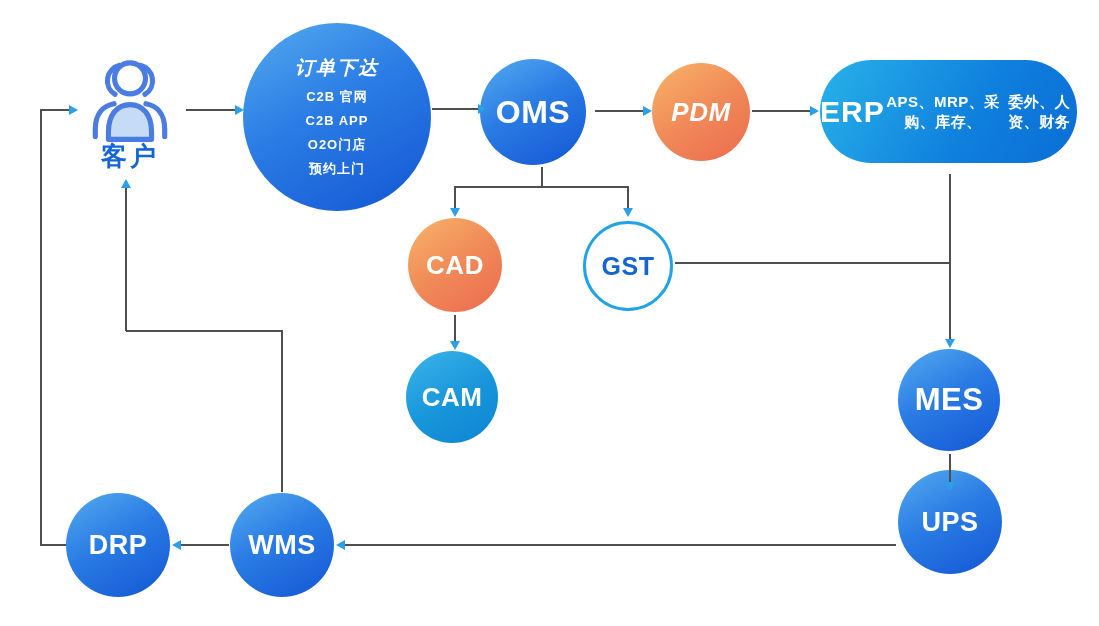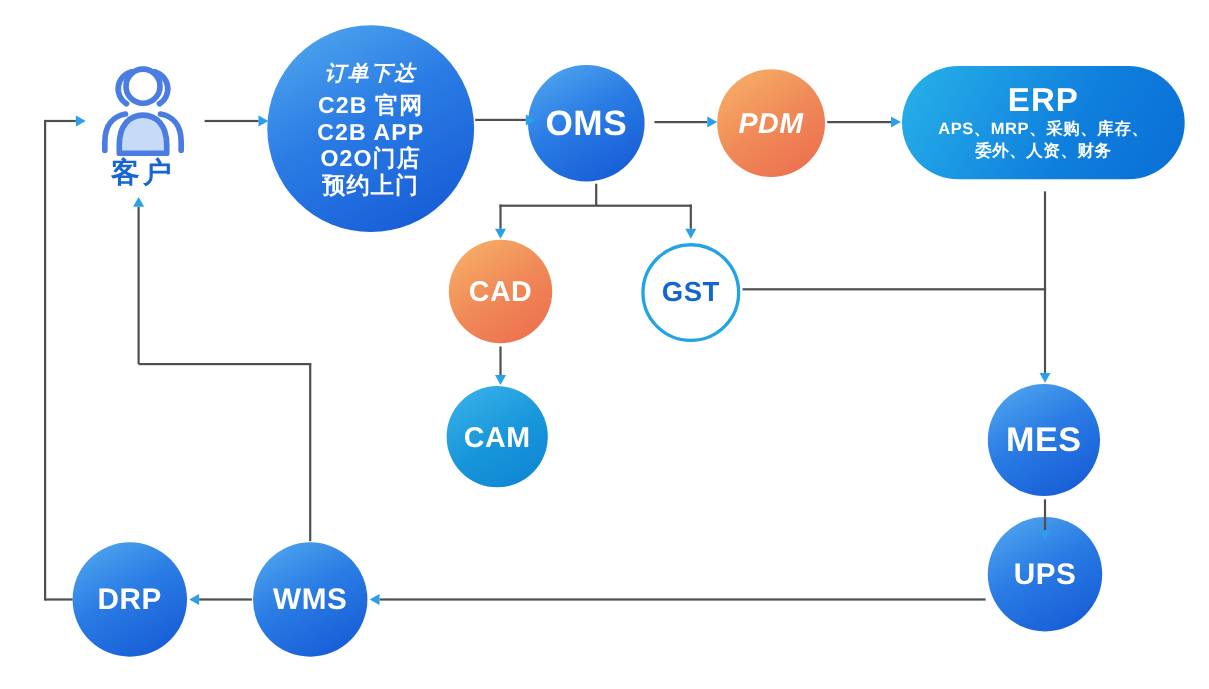--- a/index.html
+++ b/index.html
@@ -11,36 +11,36 @@
           color:#ffffff;font-weight:bold;box-sizing:border-box;}
   .blue-grad{background:linear-gradient(150deg,#55abef 0%,#2a7ce4 45%,#1356d4 100%);}
   .orange-grad{background:linear-gradient(145deg,#f8b469 0%,#f08a58 50%,#ec6a4e 100%);}
   .cyan-grad{background:linear-gradient(150deg,#3cb4ea 0%,#1795da 55%,#0d84d2 100%);}
   .erp-grad{background:linear-gradient(120deg,#28b2e9 0%,#0f7fdd 60%,#0a6ed6 100%);}
 
   .node-label{font-weight:bold;letter-spacing:0.5px;}
 
   #node-order{left:243px;top:23px;width:188px;height:188px;flex-direction:column;text-align:center;}
   #node-order .order-title{font-size:19px;line-height:30px;margin-bottom:2px;letter-spacing:2px;font-style:italic;}
-  #node-order .order-item{font-size:21px;line-height:24px;font-weight:bold;letter-spacing:1px;}
+  #node-order .order-item{font-size:13px;line-height:24px;font-weight:bold;letter-spacing:1px;}
 
   #node-oms{left:480px;top:59px;width:106px;height:106px;font-size:32px;}
   #node-pdm{left:652px;top:63px;width:98px;height:98px;font-size:26px;font-style:italic;}
   #node-cad{left:408px;top:218px;width:94px;height:94px;font-size:26px;}
   #node-cam{left:406px;top:351px;width:92px;height:92px;font-size:26px;}
   #node-mes{left:898px;top:349px;width:102px;height:102px;font-size:31px;}
   #node-ups{left:898px;top:470px;width:104px;height:104px;font-size:27px;}
   #node-wms{left:230px;top:493px;width:104px;height:104px;font-size:27px;}
   #node-drp{left:66px;top:493px;width:104px;height:104px;font-size:27px;}
 
   #node-gst{left:583px;top:221px;width:90px;height:90px;background:#ffffff;
             border:3px solid #22a3e6;color:#1565d0;font-size:25px;}
 
   #node-erp{position:absolute;left:820px;top:60px;width:257px;height:103px;border-radius:52px;
-            color:#ffffff;display:flex;flex-direction:column;align-items:center;justify-content:center;
+            color:#ffffff;display:flex;flex-direction:row;align-items:center;justify-content:center;
             text-align:center;}
   #node-erp .erp-title{font-size:30px;font-weight:bold;line-height:32px;letter-spacing:1px;}
   #node-erp .erp-sub{font-size:15px;font-weight:bold;line-height:20px;letter-spacing:0.5px;}
 
   
   #customer{position:absolute;left:80px;top:54px;width:100px;height:122px;text-align:center;}
   #customer svg{display:block;margin:0 auto;}
   #customer .cust-label{font-size:26px;font-weight:bold;color:#1565d6;line-height:28px;margin-top:-2px;letter-spacing:3px;}
 
   

